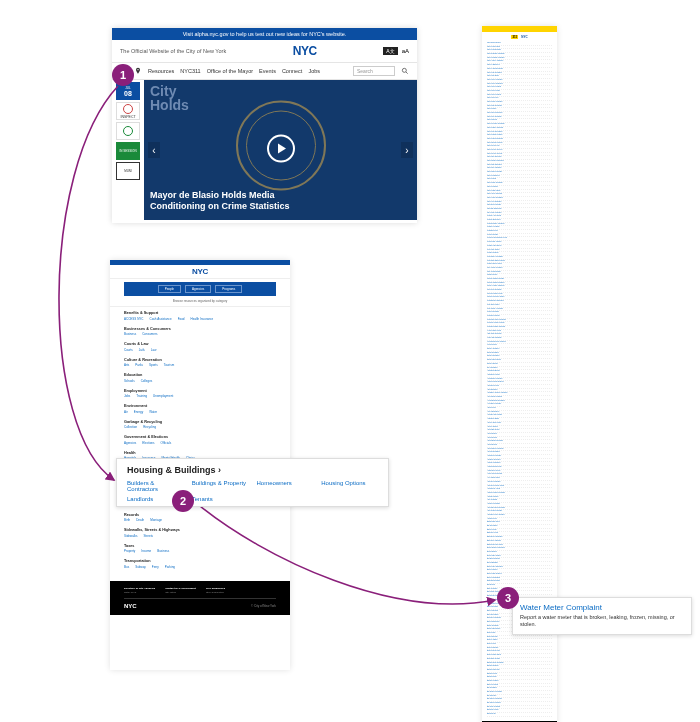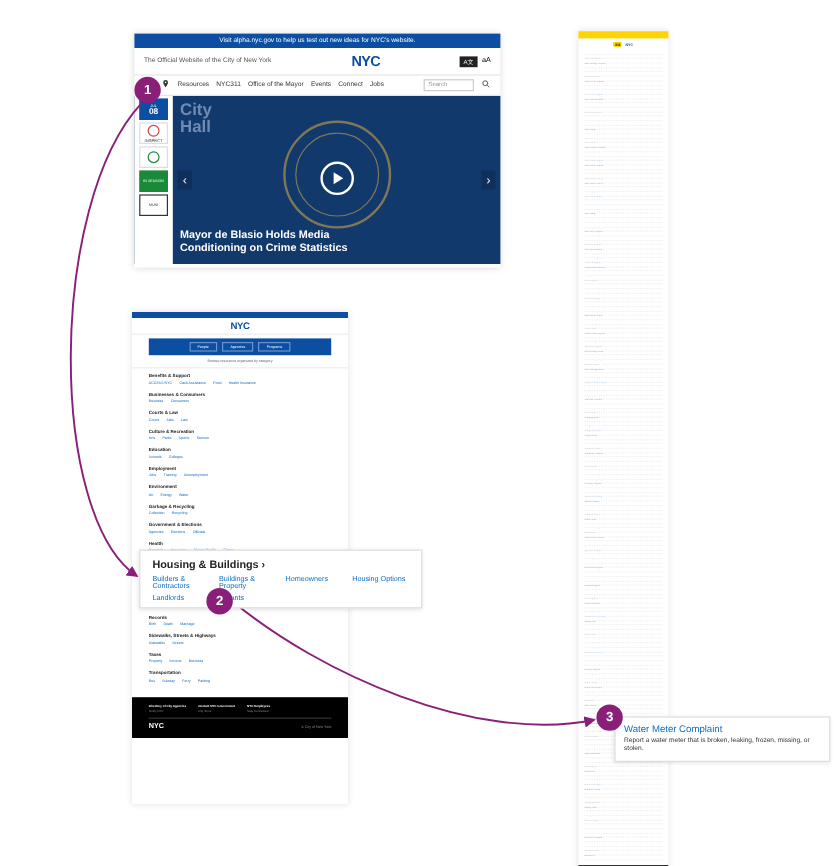--- a/index.html
+++ b/index.html
@@ -243,21 +243,21 @@
   .p2-footer-col .h { color: #fff; font-weight: 600; }
   .p2-footer-bot {
     display: flex; justify-content: space-between; align-items: center;
   }
   .p2-footer-logo { color: #fff; font-weight: 900; font-size: 6px; }
 
   
   .p2-callout {
     position: absolute;
     left: 116px; top: 458px;
-    width: 236px;
+    width: 273px;
     background: #fff;
     border: 1px solid #ddd;
     box-shadow: 0 1px 4px rgba(0,0,0,0.15);
     padding: 6px 10px 4px;
     z-index: 15;
   }
   .p2c-title {
     font-weight: 700;
     font-size: 9px;
     color: #222;
@@ -390,21 +390,21 @@
       <div class="p1-side-item p1-side-green">
         <span>IN SESSION</span>
       </div>
       <div class="p1-side-item p1-side-last">
         <span>MUNI</span>
       </div>
     </div>
     <div class="p1-hero-main">
       <div class="p1-cityhall">
         <div>City</div>
-        <div>Hall</div>
+        <div>Holds</div>
       </div>
       <div class="p1-seal"></div>
       <div class="p1-play"></div>
       <div class="p1-headline">Mayor de Blasio Holds Media Conditioning on Crime Statistics</div>
     </div>
     <div class="p1-arrow left">‹</div>
     <div class="p1-arrow right">›</div>
   </div>
 </div>
 

